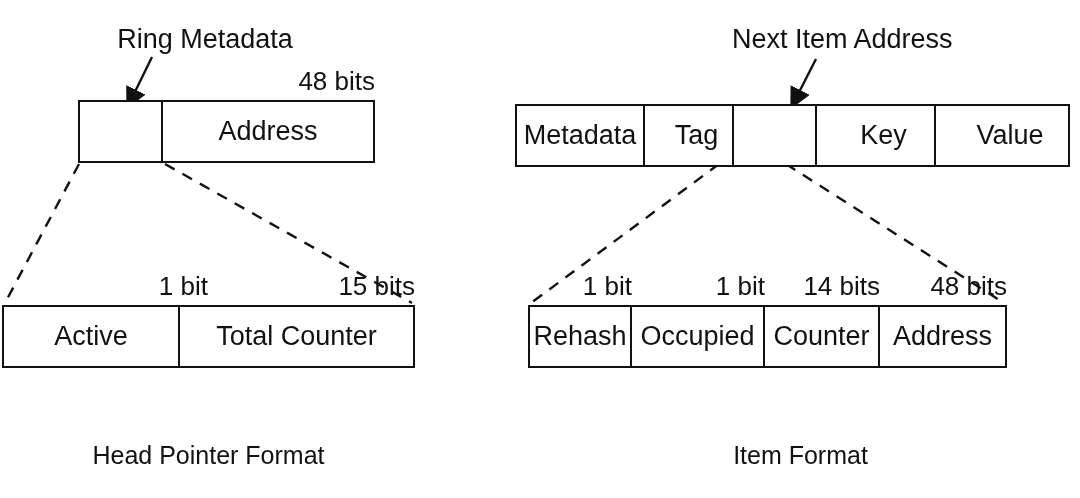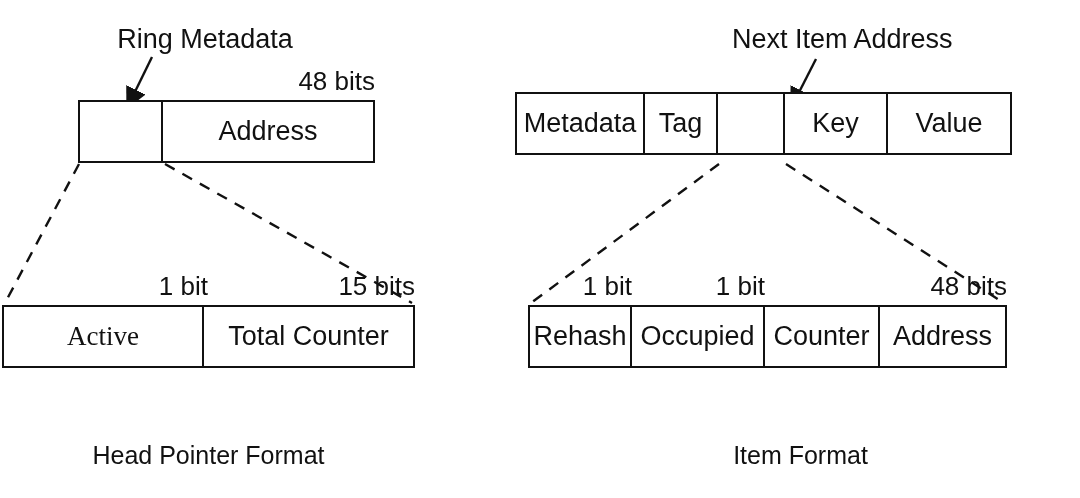--- a/index.html
+++ b/index.html
@@ -101,38 +101,39 @@
 
   <div class="row-box" style="left:78px; top:100px; width:297px; height:63px;">
     <div class="cell" style="width:83px;"></div>
     <div class="cell flex1">Address</div>
   </div>
 
   <div class="bits-label" style="left:2px; top:271px; width:206px;">1 bit</div>
   <div class="bits-label" style="left:208px; top:271px; width:207px;">15 bits</div>
 
   <div class="row-box" style="left:2px; top:305px; width:413px; height:63px;">
-    <div class="cell" style="width:200px;font-family:Liberation Serif, serif;">Active</div>
+    <div class="cell" style="width:176px;">Active</div>
     <div class="cell flex1">Total Counter</div>
   </div>
 
   <div class="caption" style="left:2px; top:438px; width:413px;">Head Pointer Format</div>
 
   <div class="callout-label" style="left:732px; top:24px; width:220px;">Next Item Address</div>
 
-  <div class="row-box" style="left:515px; top:92px; width:497px; height:63px;">
+  <div class="row-box" style="left:515px; top:104px; width:555px; height:63px;gap:16px;">
     <div class="cell" style="width:128px;">Metadata</div>
     <div class="cell" style="width:73px;">Tag</div>
     <div class="cell" style="width:67px;"></div>
     <div class="cell" style="width:103px;">Key</div>
     <div class="cell flex1">Value</div>
   </div>
 
   <div class="bits-label" style="left:528px; top:271px; width:104px;">1 bit</div>
   <div class="bits-label" style="left:632px; top:271px; width:133px;">1 bit</div>
+  <div class="bits-label" style="left:765px; top:271px; width:115px;">14 bits</div>
   <div class="bits-label" style="left:880px; top:271px; width:127px;">48 bits</div>
 
   <div class="row-box" style="left:528px; top:305px; width:479px; height:63px;">
     <div class="cell" style="width:102px;">Rehash</div>
     <div class="cell" style="width:133px;">Occupied</div>
     <div class="cell" style="width:115px;">Counter</div>
     <div class="cell flex1">Address</div>
   </div>
 
   <div class="caption" style="left:561px; top:438px; width:479px;">Item Format</div>

